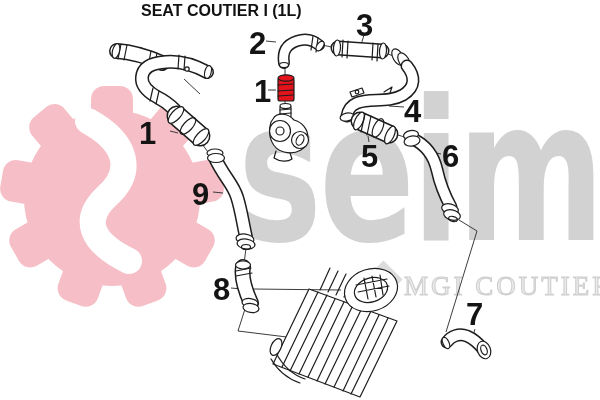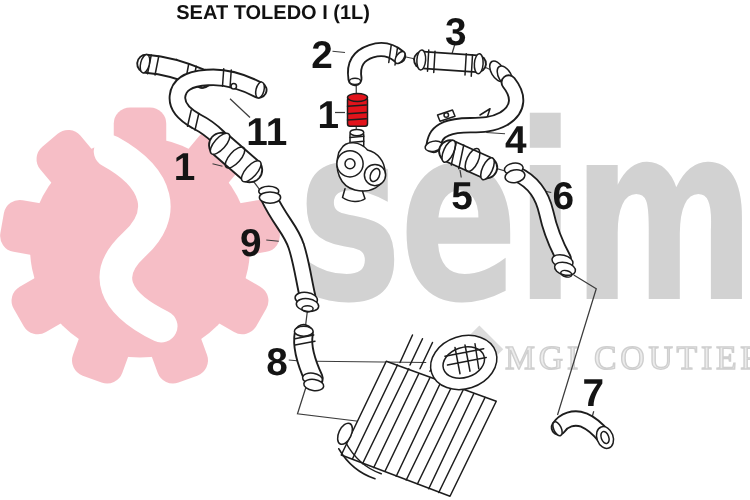--- a/index.html
+++ b/index.html
@@ -211,26 +211,25 @@
 
     <g>
       <path class="tube-o" stroke-width="13" d="M447 342 C451 336 459 333 467 336 C474 339 479 344 483 349"></path>
       <path class="tube-i" stroke-width="10" d="M447 342 C451 336 459 333 467 336 C474 339 479 344 483 349"></path>
       <ellipse class="ring" cx="446" cy="343" rx="3" ry="6" transform="rotate(-25 446 343)"></ellipse>
       <ellipse class="ring" cx="484" cy="350" rx="6.5" ry="9" transform="rotate(-20 484 350)"></ellipse>
       <ellipse class="ln" cx="484" cy="350" rx="3" ry="5" transform="rotate(-20 484 350)"></ellipse>
     </g>
   </svg>
 
-  <div id="title">SEAT TOLEDO I (1L)</div>
+  <div id="title">SEAT COUTIER I (1L)</div>
 
   <span class="num" style="left:254px;top:76px">1</span>
   <span class="num" style="left:249px;top:28px">2</span>
   <span class="num" style="left:356px;top:10px">3</span>
   <span class="num" style="left:404px;top:96px">4</span>
   <span class="num" style="left:361px;top:141px">5</span>
   <span class="num" style="left:442px;top:141px">6</span>
   <span class="num" style="left:466px;top:299px">7</span>
   <span class="num" style="left:213px;top:274px">8</span>
   <span class="num" style="left:192px;top:179px">9</span>
   <span class="num" style="left:139px;top:118px">1</span>
-  <span class="num" style="left:197px;top:90px">11</span>
 </div>
 
 </body></html>

